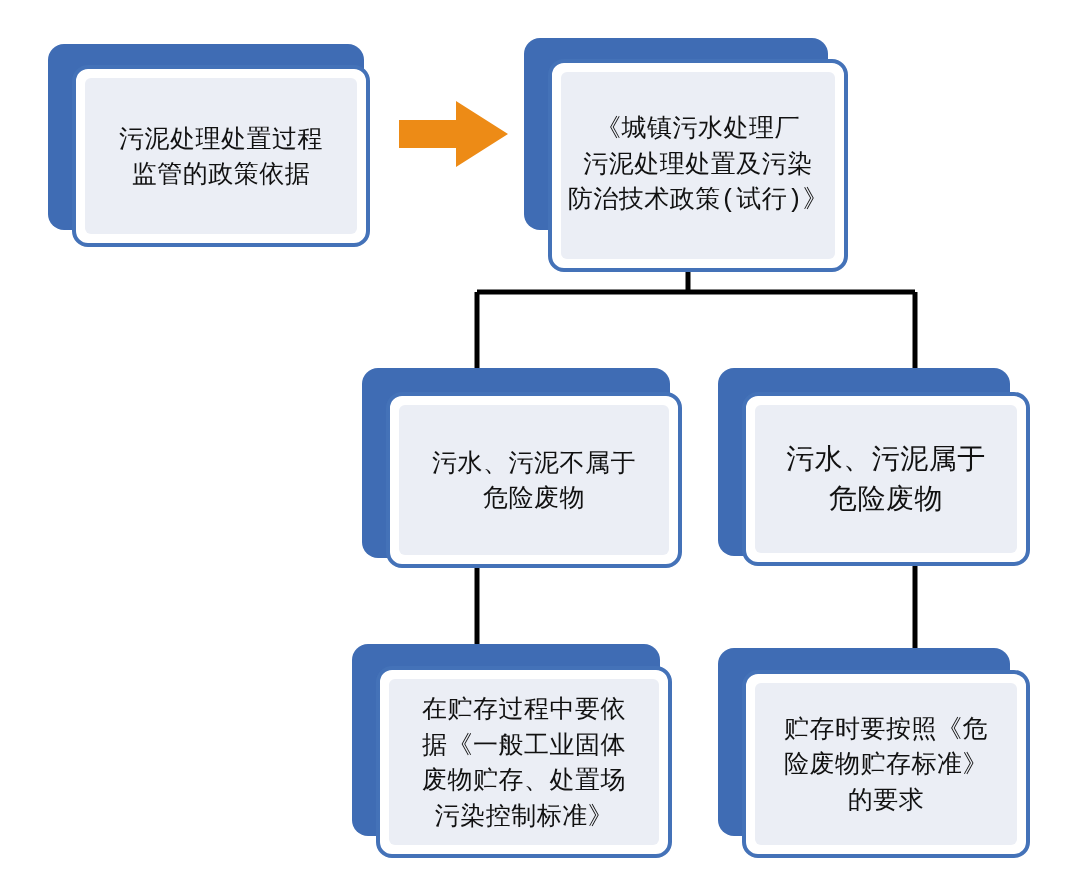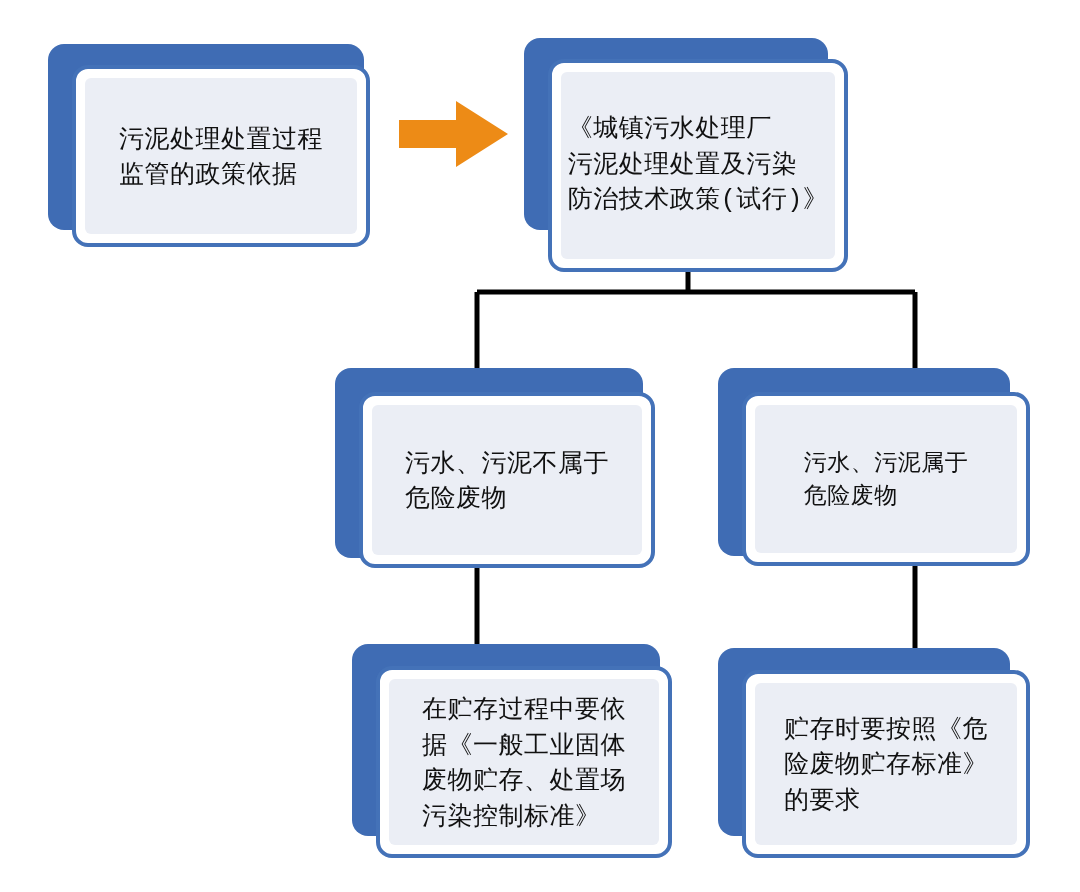--- a/index.html
+++ b/index.html
@@ -53,42 +53,43 @@
     height: 100%;
     background: #EBEEF5;
     border-radius: 6px;
     box-sizing: border-box;
     display: flex;
     align-items: center;
     justify-content: center;
   }
   .card .label {
     color: #111111;
+    text-align: center;
     line-height: 1.42;
     letter-spacing: 0.5px;
     white-space: pre-line;
     font-weight: 400;
   }
 
   
   #card-policy-basis      { left: 48px;  top: 44px;  width: 316px; height: 186px; }
   #card-policy-basis .face{ left: 24px;  top: 21px;  width: 298px; height: 182px; }
   #card-policy-basis .label { font-size: 25px; }
 
   #card-policy-document      { left: 524px; top: 38px;  width: 304px; height: 192px; }
   #card-policy-document .face{ left: 24px;  top: 21px;  width: 300px; height: 213px; }
   #card-policy-document .label { font-size: 25px; font-family: Liberation Mono, monospace; }
 
-  #card-non-hazardous      { left: 335px; top: 368px; width: 308px; height: 190px; }
+  #card-non-hazardous      { left: 362px; top: 368px; width: 308px; height: 190px; }
   #card-non-hazardous .face{ left: 24px;  top: 24px;  width: 296px; height: 176px; }
   #card-non-hazardous .label { font-size: 25px; }
 
   #card-hazardous      { left: 718px; top: 368px; width: 292px; height: 188px; }
   #card-hazardous .face{ left: 24px;  top: 24px;  width: 288px; height: 174px; }
-  #card-hazardous .label { font-size: 23px; }
+  #card-hazardous .label { font-size: 28px; }
 
   #card-storage-general      { left: 352px; top: 644px; width: 308px; height: 192px; }
   #card-storage-general .face{ left: 24px;  top: 22px;  width: 296px; height: 192px; }
   #card-storage-general .label { font-size: 25px; }
 
   #card-storage-hazardous      { left: 718px; top: 648px; width: 292px; height: 188px; }
   #card-storage-hazardous .face{ left: 24px;  top: 22px;  width: 288px; height: 188px; }
   #card-storage-hazardous .label { font-size: 25px; }
 
   

